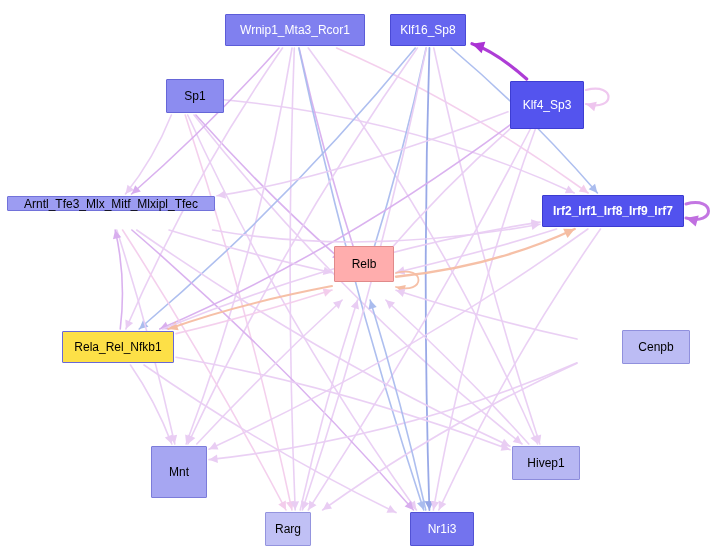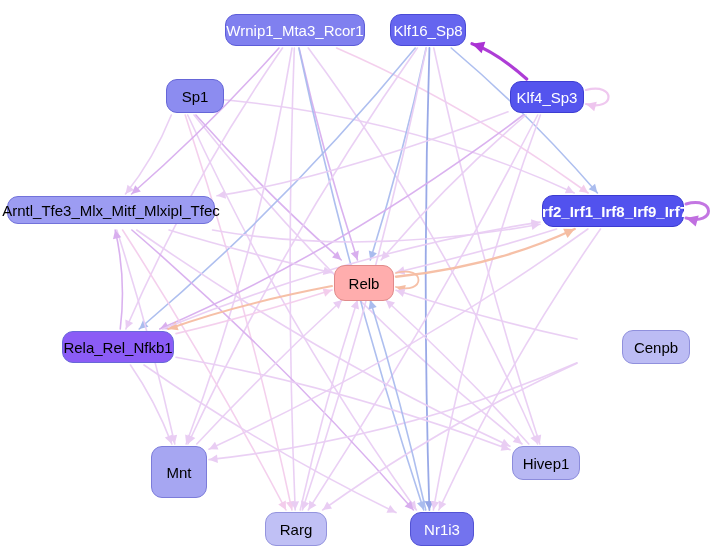--- a/index.html
+++ b/index.html
@@ -4,21 +4,21 @@
 <style>
   html, body { margin:0; padding:0; background:#ffffff; }
   body {
     width:716px; height:560px; overflow:hidden;
     font-family:"Liberation Sans", sans-serif;
   }
   #canvas { position:relative; width:716px; height:560px; background:#ffffff; }
   #edges-svg { position:absolute; left:0; top:0; width:716px; height:560px; }
   .node {
     position:absolute; display:flex; align-items:center; justify-content:center;
-    border-radius:11px; font-size:15px; box-sizing:border-box;
+    border-radius:1px; font-size:12px; box-sizing:border-box;
     border:1px solid rgba(40,40,140,0.45); cursor:pointer; user-select:none;
   }
   .node span { padding:0 4px; white-space:nowrap; }
 </style>
 </head>
 <body>
 
 <div id="canvas">
   <svg id="edges-svg" viewBox="0 0 716 560" xmlns="http://www.w3.org/2000/svg">
       <path d="M 195.89643574537638 115 Q 265.8584966950845 193.67216364896393 341.26306891189967 260" stroke="#d8aeee" stroke-width="1.6" fill="none" stroke-linecap="round" stroke-opacity="0.95"></path>
@@ -130,47 +130,47 @@
       <path d="M 300.2514615250517 510 Q 324.21195383363136 402.9193287577788 357.52615303574044 300" stroke="#e9cdf3" stroke-width="1.6" fill="none" stroke-linecap="round" stroke-opacity="0.95"></path>
       <polygon points="357.52615303574044,300 350.84936842974315,306.7940081928945 358.95528882645766,309.4178326005345" fill="#e9cdf3"></polygon>
     </svg>
   <div id="node-layer">
       <div class="node" style="left: 225px; top: 14px; width: 140px; height: 32px; background: rgb(128, 128, 239); border-color: rgb(92, 92, 216); color: rgb(255, 255, 255);">
         <span>Wrnip1_Mta3_Rcor1</span>
       </div>
       <div class="node" style="left: 390px; top: 14px; width: 76px; height: 32px; background: rgb(101, 101, 239); border-color: rgb(74, 74, 214); color: rgb(255, 255, 255);">
         <span>Klf16_Sp8</span>
       </div>
-      <div class="node" style="left: 510px; top: 81px; width: 74px; height: 32px; background: rgb(84, 84, 238); border-color: rgb(61, 61, 210); color: rgb(255, 255, 255);">
+      <div class="node" style="left: 510px; top: 81px; width: 74px; height: 48px; background: rgb(84, 84, 238); border-color: rgb(61, 61, 210); color: rgb(255, 255, 255);">
         <span>Klf4_Sp3</span>
       </div>
       <div class="node" style="left: 166px; top: 79px; width: 58px; height: 34px; background: rgb(140, 140, 240); border-color: rgb(102, 102, 216); color: rgb(0, 0, 0);">
         <span>Sp1</span>
       </div>
-      <div class="node" style="left: 7px; top: 196px; width: 208px; height: 28px; background: rgb(156, 156, 242); border-color: rgb(114, 114, 218); color: rgb(0, 0, 0); text-align: right;">
+      <div class="node" style="left: 7px; top: 196px; width: 208px; height: 15px; background: rgb(156, 156, 242); border-color: rgb(114, 114, 218); color: rgb(0, 0, 0); text-align: right;">
         <span>Arntl_Tfe3_Mlx_Mitf_Mlxipl_Tfec</span>
       </div>
       <div class="node" style="left: 542px; top: 195px; width: 142px; height: 32px; background: rgb(82, 82, 238); border-color: rgb(59, 59, 208); color: rgb(255, 255, 255); font-weight: bold;">
         <span>Irf2_Irf1_Irf8_Irf9_Irf7</span>
       </div>
-      <div class="node" style="left: 334px; top: 265px; width: 60px; height: 36px; background: rgb(255, 173, 173); border-color: rgb(224, 138, 138); color: rgb(0, 0, 0);">
+      <div class="node" style="left: 334px; top: 246px; width: 60px; height: 36px; background: rgb(255, 173, 173); border-color: rgb(224, 138, 138); color: rgb(0, 0, 0);">
         <span>Relb</span>
       </div>
-      <div class="node" style="left: 62px; top: 331px; width: 112px; height: 32px; background: #8b5cf6; border-color: rgb(104, 104, 216); color: rgb(0, 0, 0);">
+      <div class="node" style="left: 62px; top: 331px; width: 112px; height: 32px; background: #fde047; border-color: rgb(104, 104, 216); color: rgb(0, 0, 0);">
         <span>Rela_Rel_Nfkb1</span>
       </div>
       <div class="node" style="left: 579px; top: 330px; width: 68px; height: 34px; background: rgb(188, 188, 244); border-color: rgb(144, 144, 221); color: rgb(0, 0, 0); margin-left: 43px;">
         <span>Cenpb</span>
       </div>
       <div class="node" style="left: 151px; top: 446px; width: 56px; height: 52px; background: rgb(166, 166, 242); border-color: rgb(124, 124, 218); color: rgb(0, 0, 0);">
         <span>Mnt</span>
       </div>
       <div class="node" style="left: 512px; top: 446px; width: 68px; height: 34px; background: rgb(183, 183, 243); border-color: rgb(140, 140, 220); color: rgb(0, 0, 0);">
         <span>Hivep1</span>
       </div>
-      <div class="node" style="left: 265px; top: 512px; width: 62px; height: 34px; background: rgb(192, 192, 245); border-color: rgb(148, 148, 222); color: rgb(0, 0, 0);">
+      <div class="node" style="left: 265px; top: 512px; width: 46px; height: 34px; background: rgb(192, 192, 245); border-color: rgb(148, 148, 222); color: rgb(0, 0, 0);">
         <span>Rarg</span>
       </div>
       <div class="node" style="left: 410px; top: 512px; width: 64px; height: 34px; background: rgb(115, 115, 238); border-color: rgb(82, 82, 212); color: rgb(255, 255, 255);">
         <span>Nr1i3</span>
       </div>
     </div>
 </div>
 
 </body></html>

